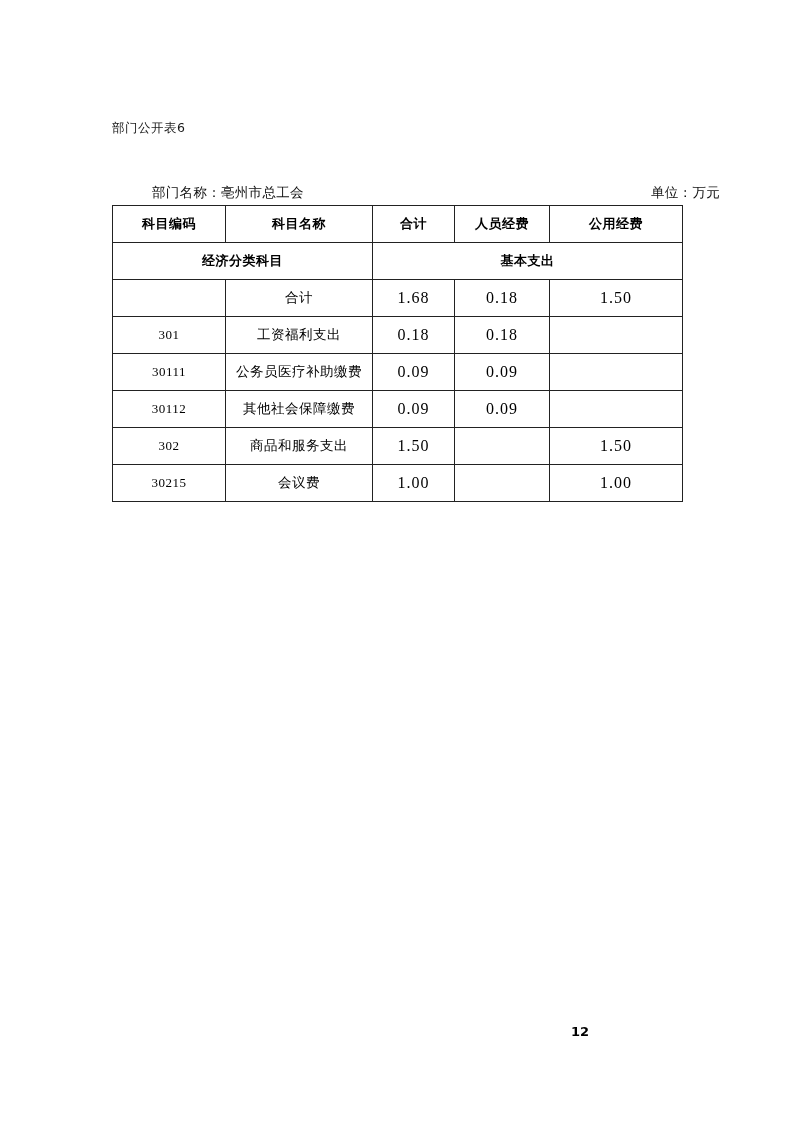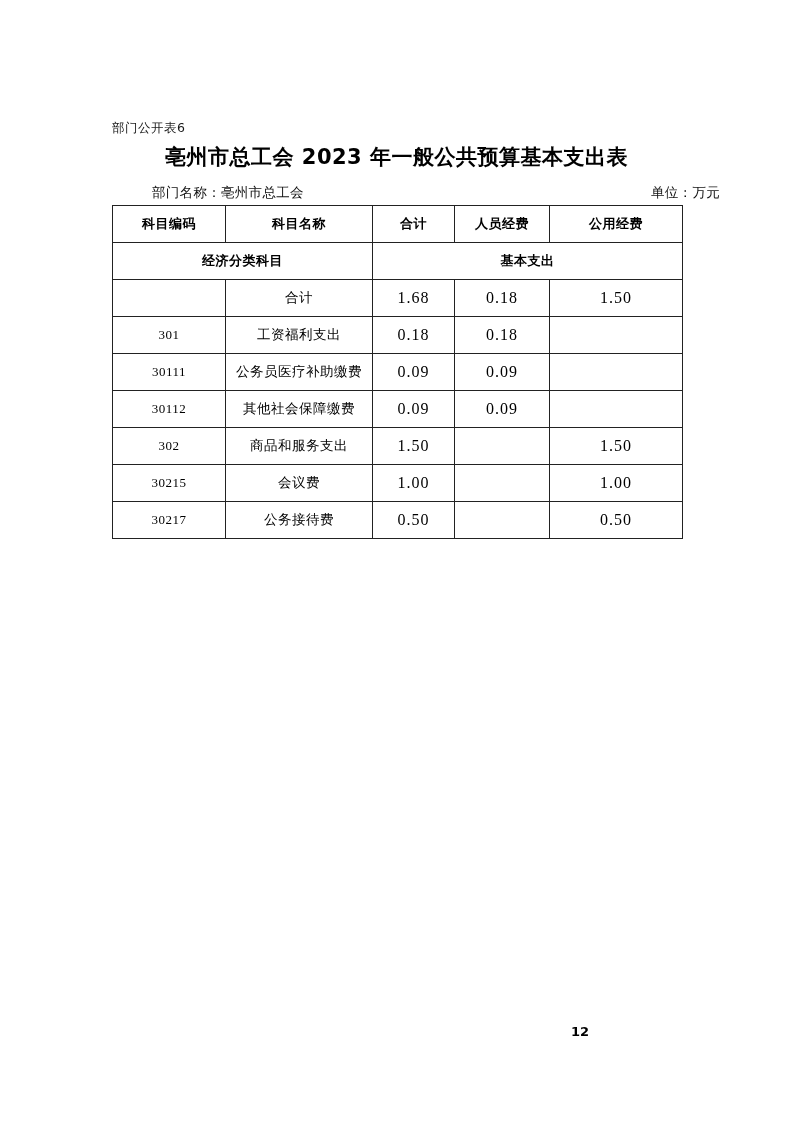--- a/index.html
+++ b/index.html
@@ -116,21 +116,20 @@
     color: #000;
   }
 </style>
 </head>
 <body>
 
 <div class="page">
 
   <div class="doc-label">部门公开表6</div>
 
-  <div class="doc-title">亳州市总工会 2023 年一般公共预算基本支出表</div>
 
   <div class="meta-row">
     <span class="meta-left">部门名称：亳州市总工会</span>
     <span class="meta-right">单位：万元</span>
   </div>
 
   <table class="budget">
     <colgroup>
       <col class="col-code">
       <col class="col-name">
@@ -187,25 +186,18 @@
         <td class="num"></td>
         <td class="num">1.50</td>
       </tr>
       <tr>
         <td class="code-cell">30215</td>
         <td class="name-cell">会议费</td>
         <td class="num">1.00</td>
         <td class="num"></td>
         <td class="num">1.00</td>
       </tr>
-      <tr>
-        <td class="code-cell">30217</td>
-        <td class="name-cell">公务接待费</td>
-        <td class="num">0.50</td>
-        <td class="num"></td>
-        <td class="num">0.50</td>
-      </tr>
     </tbody>
   </table>
 
   <div class="page-number">12</div>
 
 </div>
 
 </body></html>

